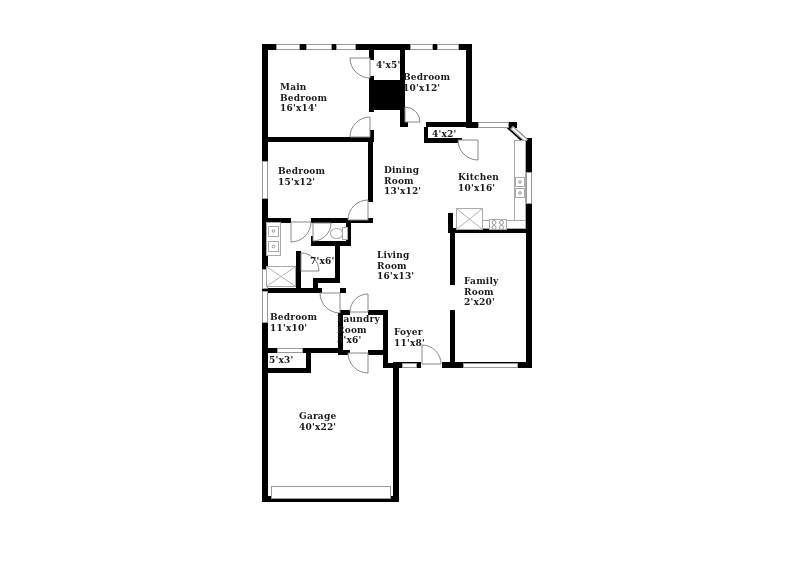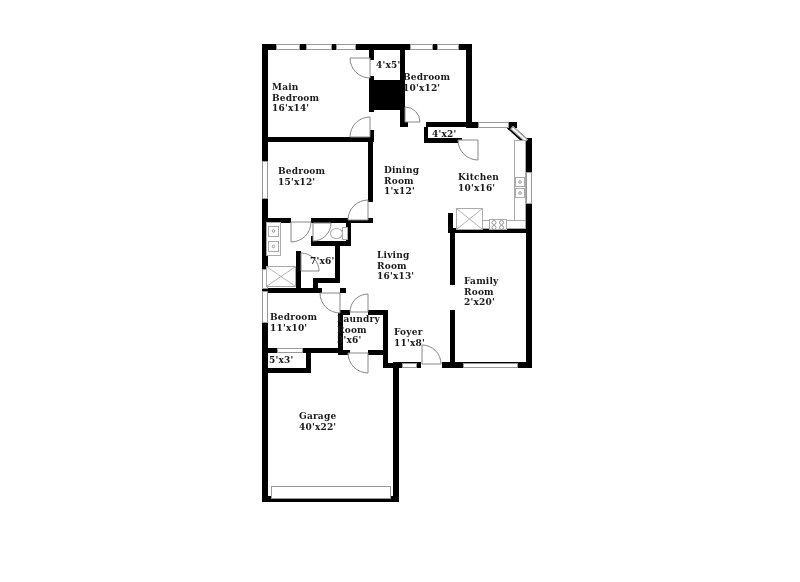--- a/index.html
+++ b/index.html
@@ -136,32 +136,32 @@
     <circle class="knob" cx="273.5" cy="246.5" r="1.3"></circle>
     <circle class="knob" cx="520" cy="182" r="1.3"></circle>
     <circle class="knob" cx="520" cy="193" r="1.3"></circle>
     <circle class="knob" cx="494" cy="222.5" r="2"></circle>
     <circle class="knob" cx="501.5" cy="222.5" r="2"></circle>
     <circle class="knob" cx="494" cy="227.5" r="2"></circle>
     <circle class="knob" cx="501.5" cy="227.5" r="2"></circle>
   </svg>
 
   <div class="layer" id="labels-layer">
-      <div class="room-label" style="left: 272px; top: 82px; width: 88px; color: rgb(26, 26, 26);">Main
+      <div class="room-label" style="left: 280px; top: 82px; width: 88px; color: rgb(26, 26, 26);">Main
 Bedroom
 16'x14'</div>
       <div class="room-label" style="left: 376px; top: 60px; width: 28px; color: rgb(26, 26, 26);">4'x5'</div>
       <div class="room-label" style="left: 403px; top: 72px; width: 64px; color: rgb(26, 26, 26);">Bedroom
 10'x12'</div>
       <div class="room-label" style="left: 432px; top: 129px; width: 28px; color: rgb(26, 26, 26);">4'x2'</div>
       <div class="room-label" style="left: 278px; top: 166px; width: 84px; color: rgb(26, 26, 26);">Bedroom
 15'x12'</div>
       <div class="room-label" style="left: 384px; top: 165px; width: 56px; color: rgb(26, 26, 26);">Dining
 Room
-1'x12'</div>
+13'x12'</div>
       <div class="room-label" style="left: 458px; top: 172px; width: 60px; color: rgb(26, 26, 26);">Kitchen
 10'x16'</div>
       <div class="room-label" style="left: 310px; top: 256px; width: 36px; color: rgb(26, 26, 26);">7'x6'</div>
       <div class="room-label" style="left: 377px; top: 250px; width: 56px; color: rgb(26, 26, 26);">Living
 Room
 16'x13'</div>
       <div class="room-label" style="left: 464px; top: 276px; width: 56px; color: rgb(26, 26, 26);">Family
 Room
 2'x20'</div>
       <div class="room-label" style="left: 270px; top: 312px; width: 66px; color: rgb(26, 26, 26);">Bedroom

